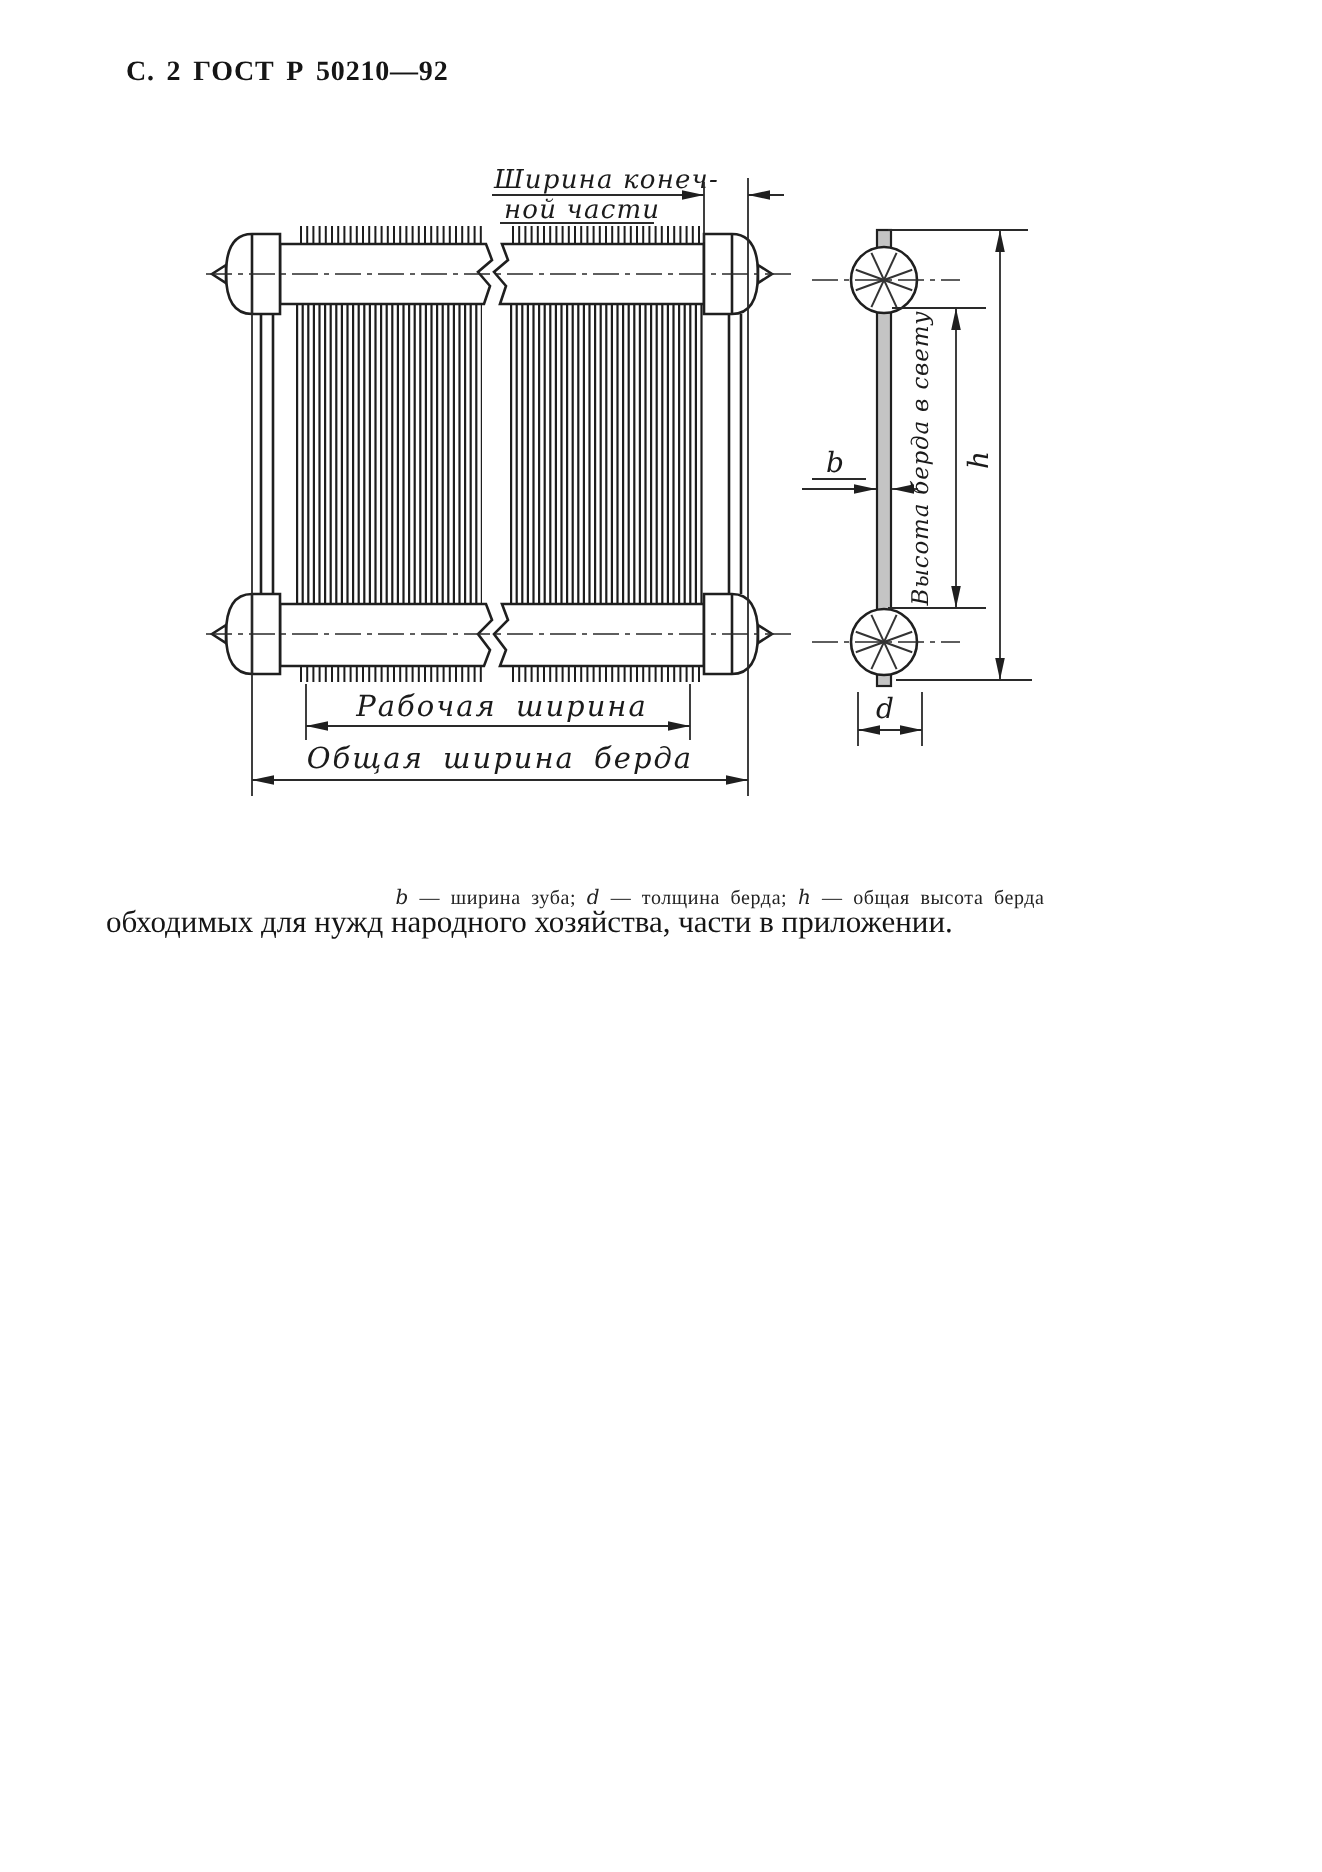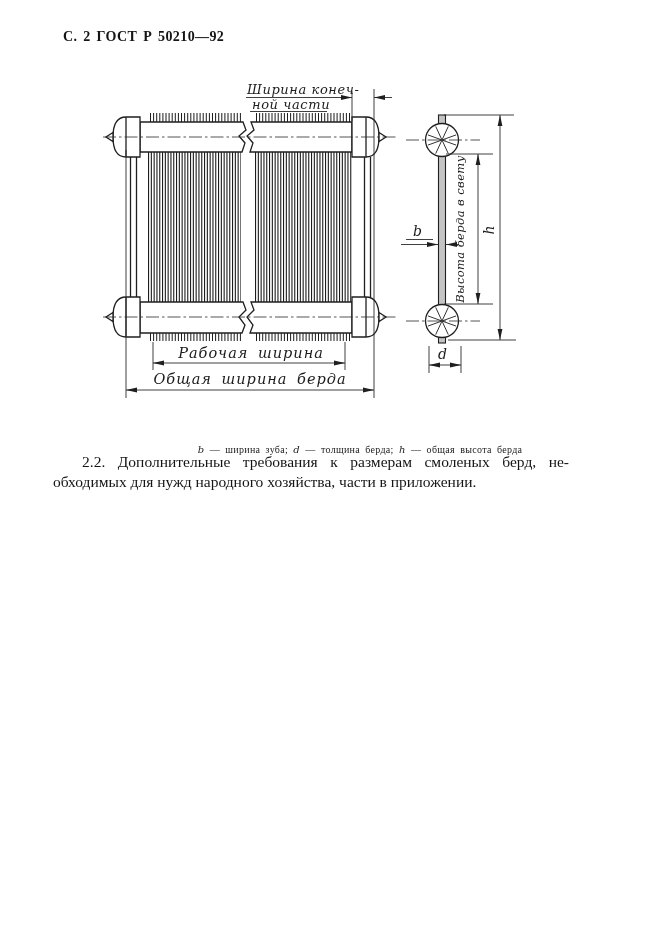--- a/index.html
+++ b/index.html
@@ -197,17 +197,16 @@
       <line class="thin" x1="429" y1="346" x2="429" y2="373"></line>
       <line class="thin" x1="461" y1="346" x2="461" y2="373"></line>
     </g>
   </svg>
 
   <div id="caption">
     <span class="sym">b</span><span> — ширина зуба; </span><span class="sym">d</span><span> — толщина берда; </span><span class="sym">h</span><span> — общая высота берда</span>
   </div>
 
   <div id="para">
-    <div class="l1">2.2. Дополнительные требования к размерам смоленых берд, не-</div>
     <div class="l2">обходимых для нужд народного хозяйства, части в приложении.</div>
   </div>
 
 </div>
 
 </body></html>

